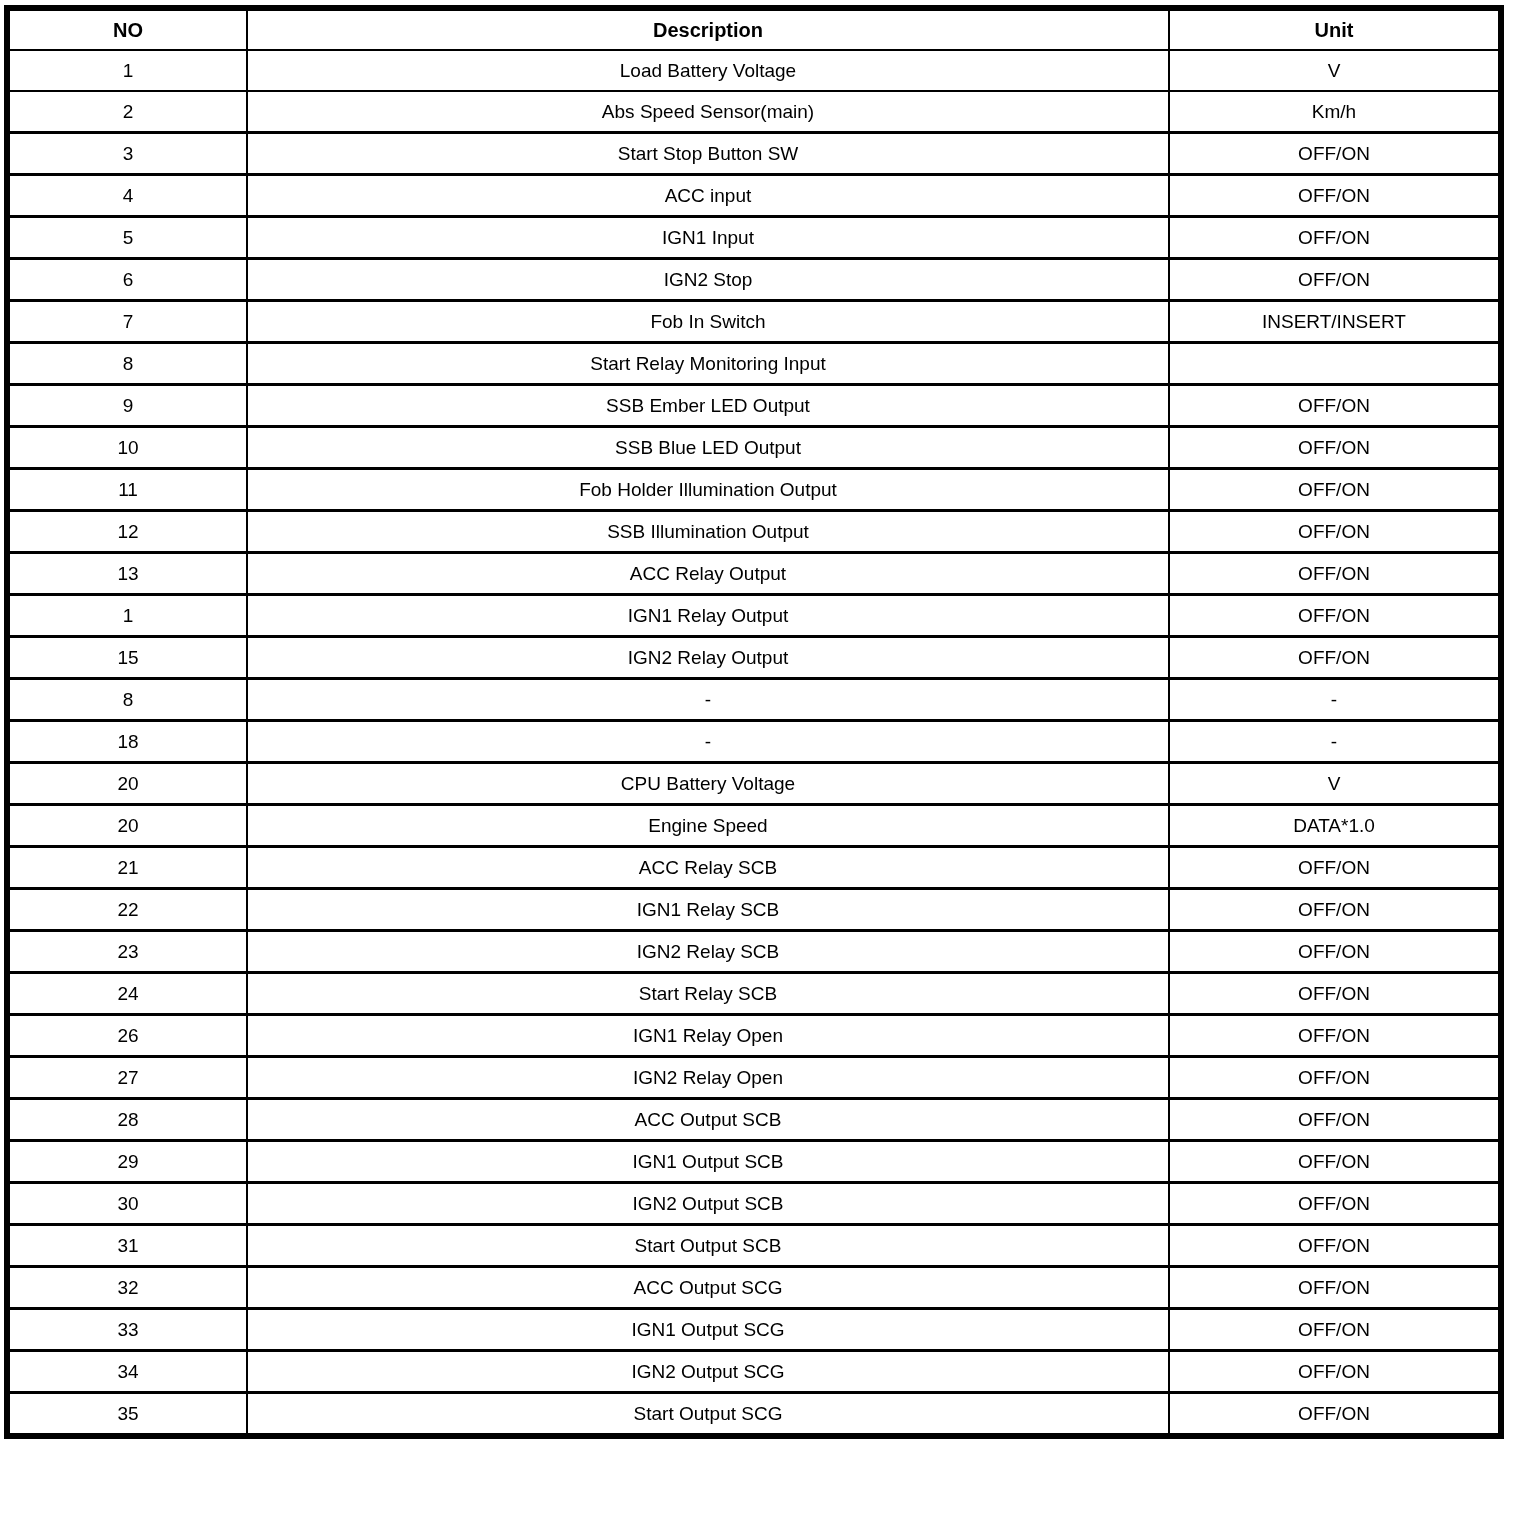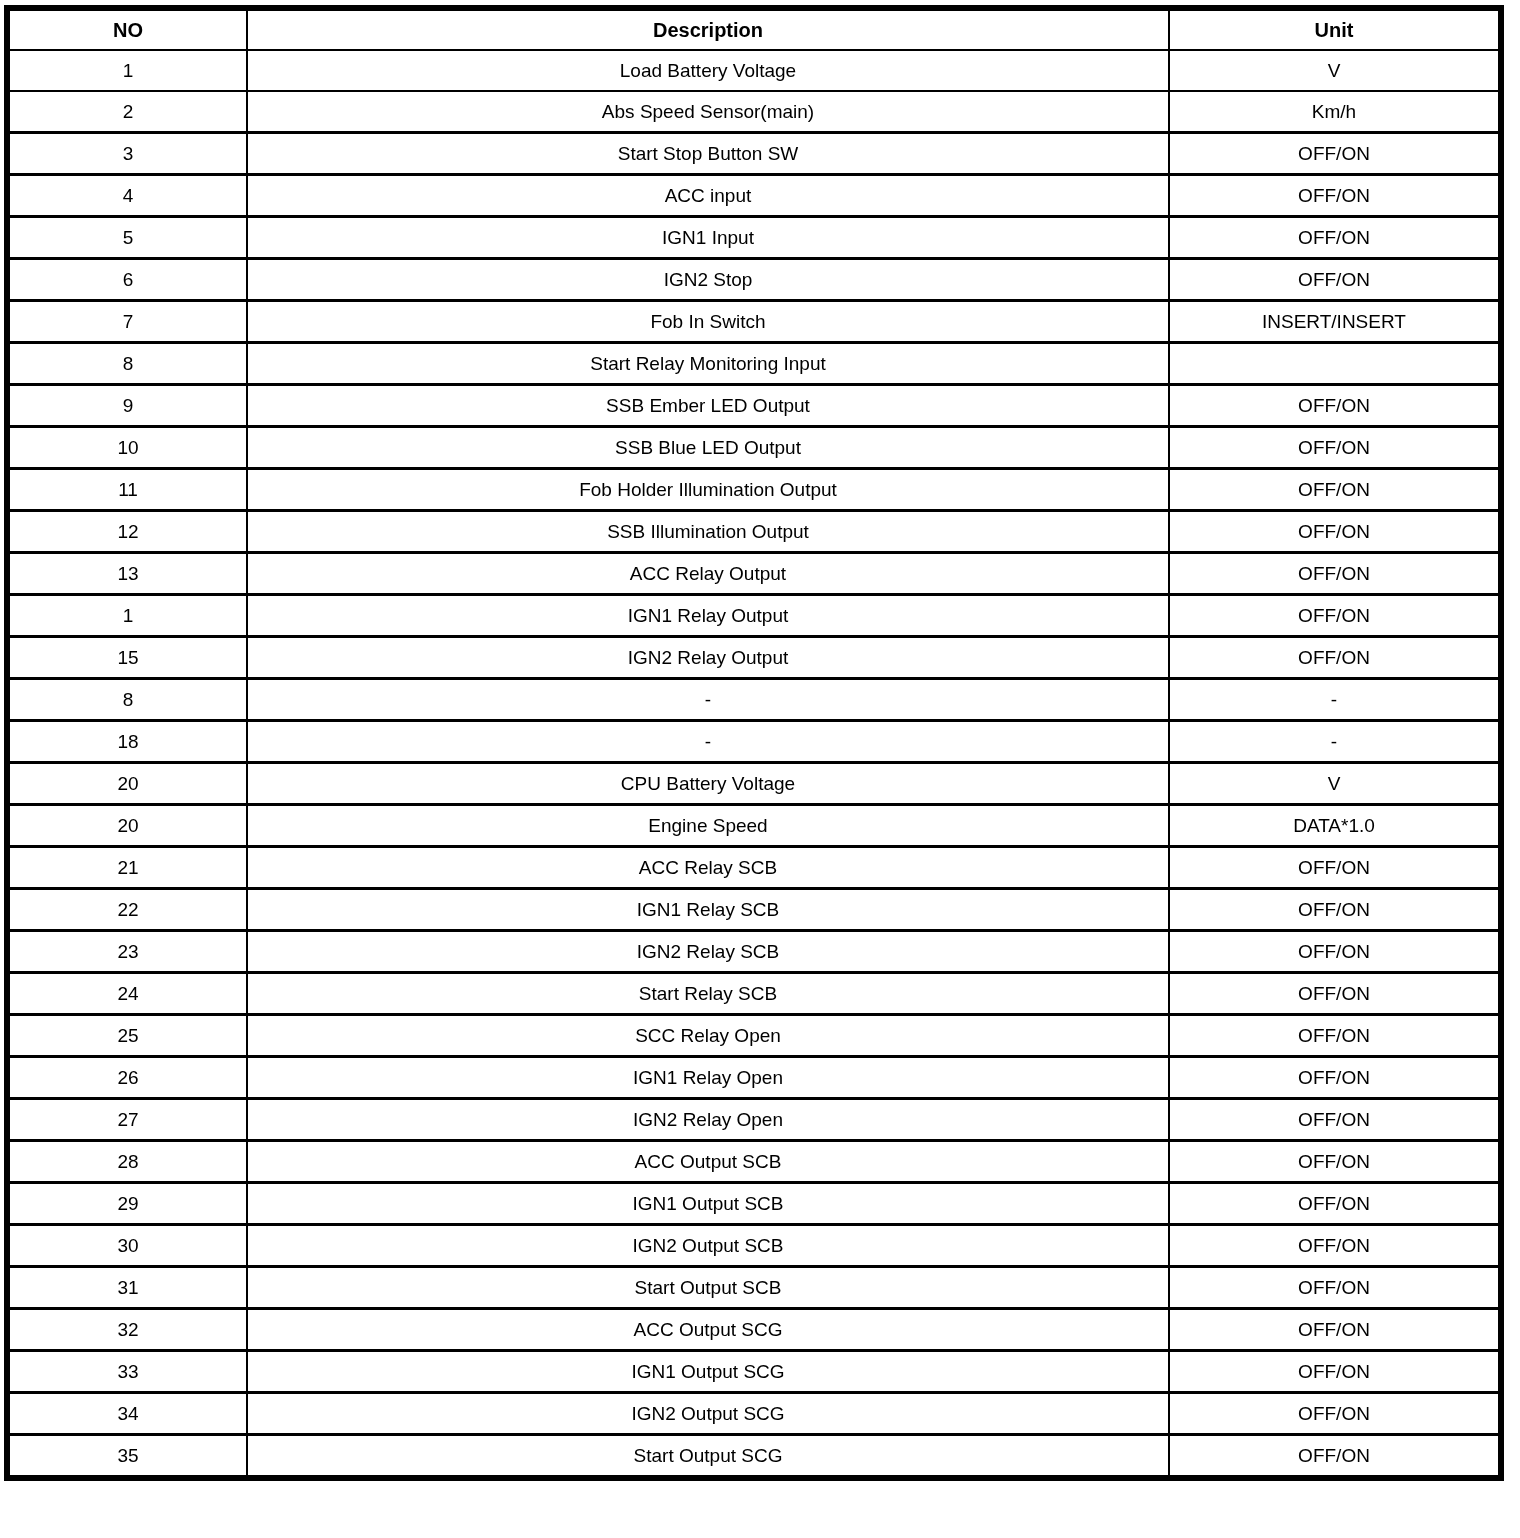--- a/index.html
+++ b/index.html
@@ -200,25 +200,20 @@
     <td>IGN2 Relay SCB</td>
     <td>OFF/ON</td>
   </tr>
 
   <tr>
     <td>24</td>
     <td>Start Relay SCB</td>
     <td>OFF/ON</td>
   </tr>
 
-  <tr>
-    <td>25</td>
-    <td>SCC Relay Open</td>
-    <td>OFF/ON</td>
-  </tr>
 
   <tr>
     <td>26</td>
     <td>IGN1 Relay Open</td>
     <td>OFF/ON</td>
   </tr>
 
   <tr>
     <td>27</td>
     <td>IGN2 Relay Open</td>

